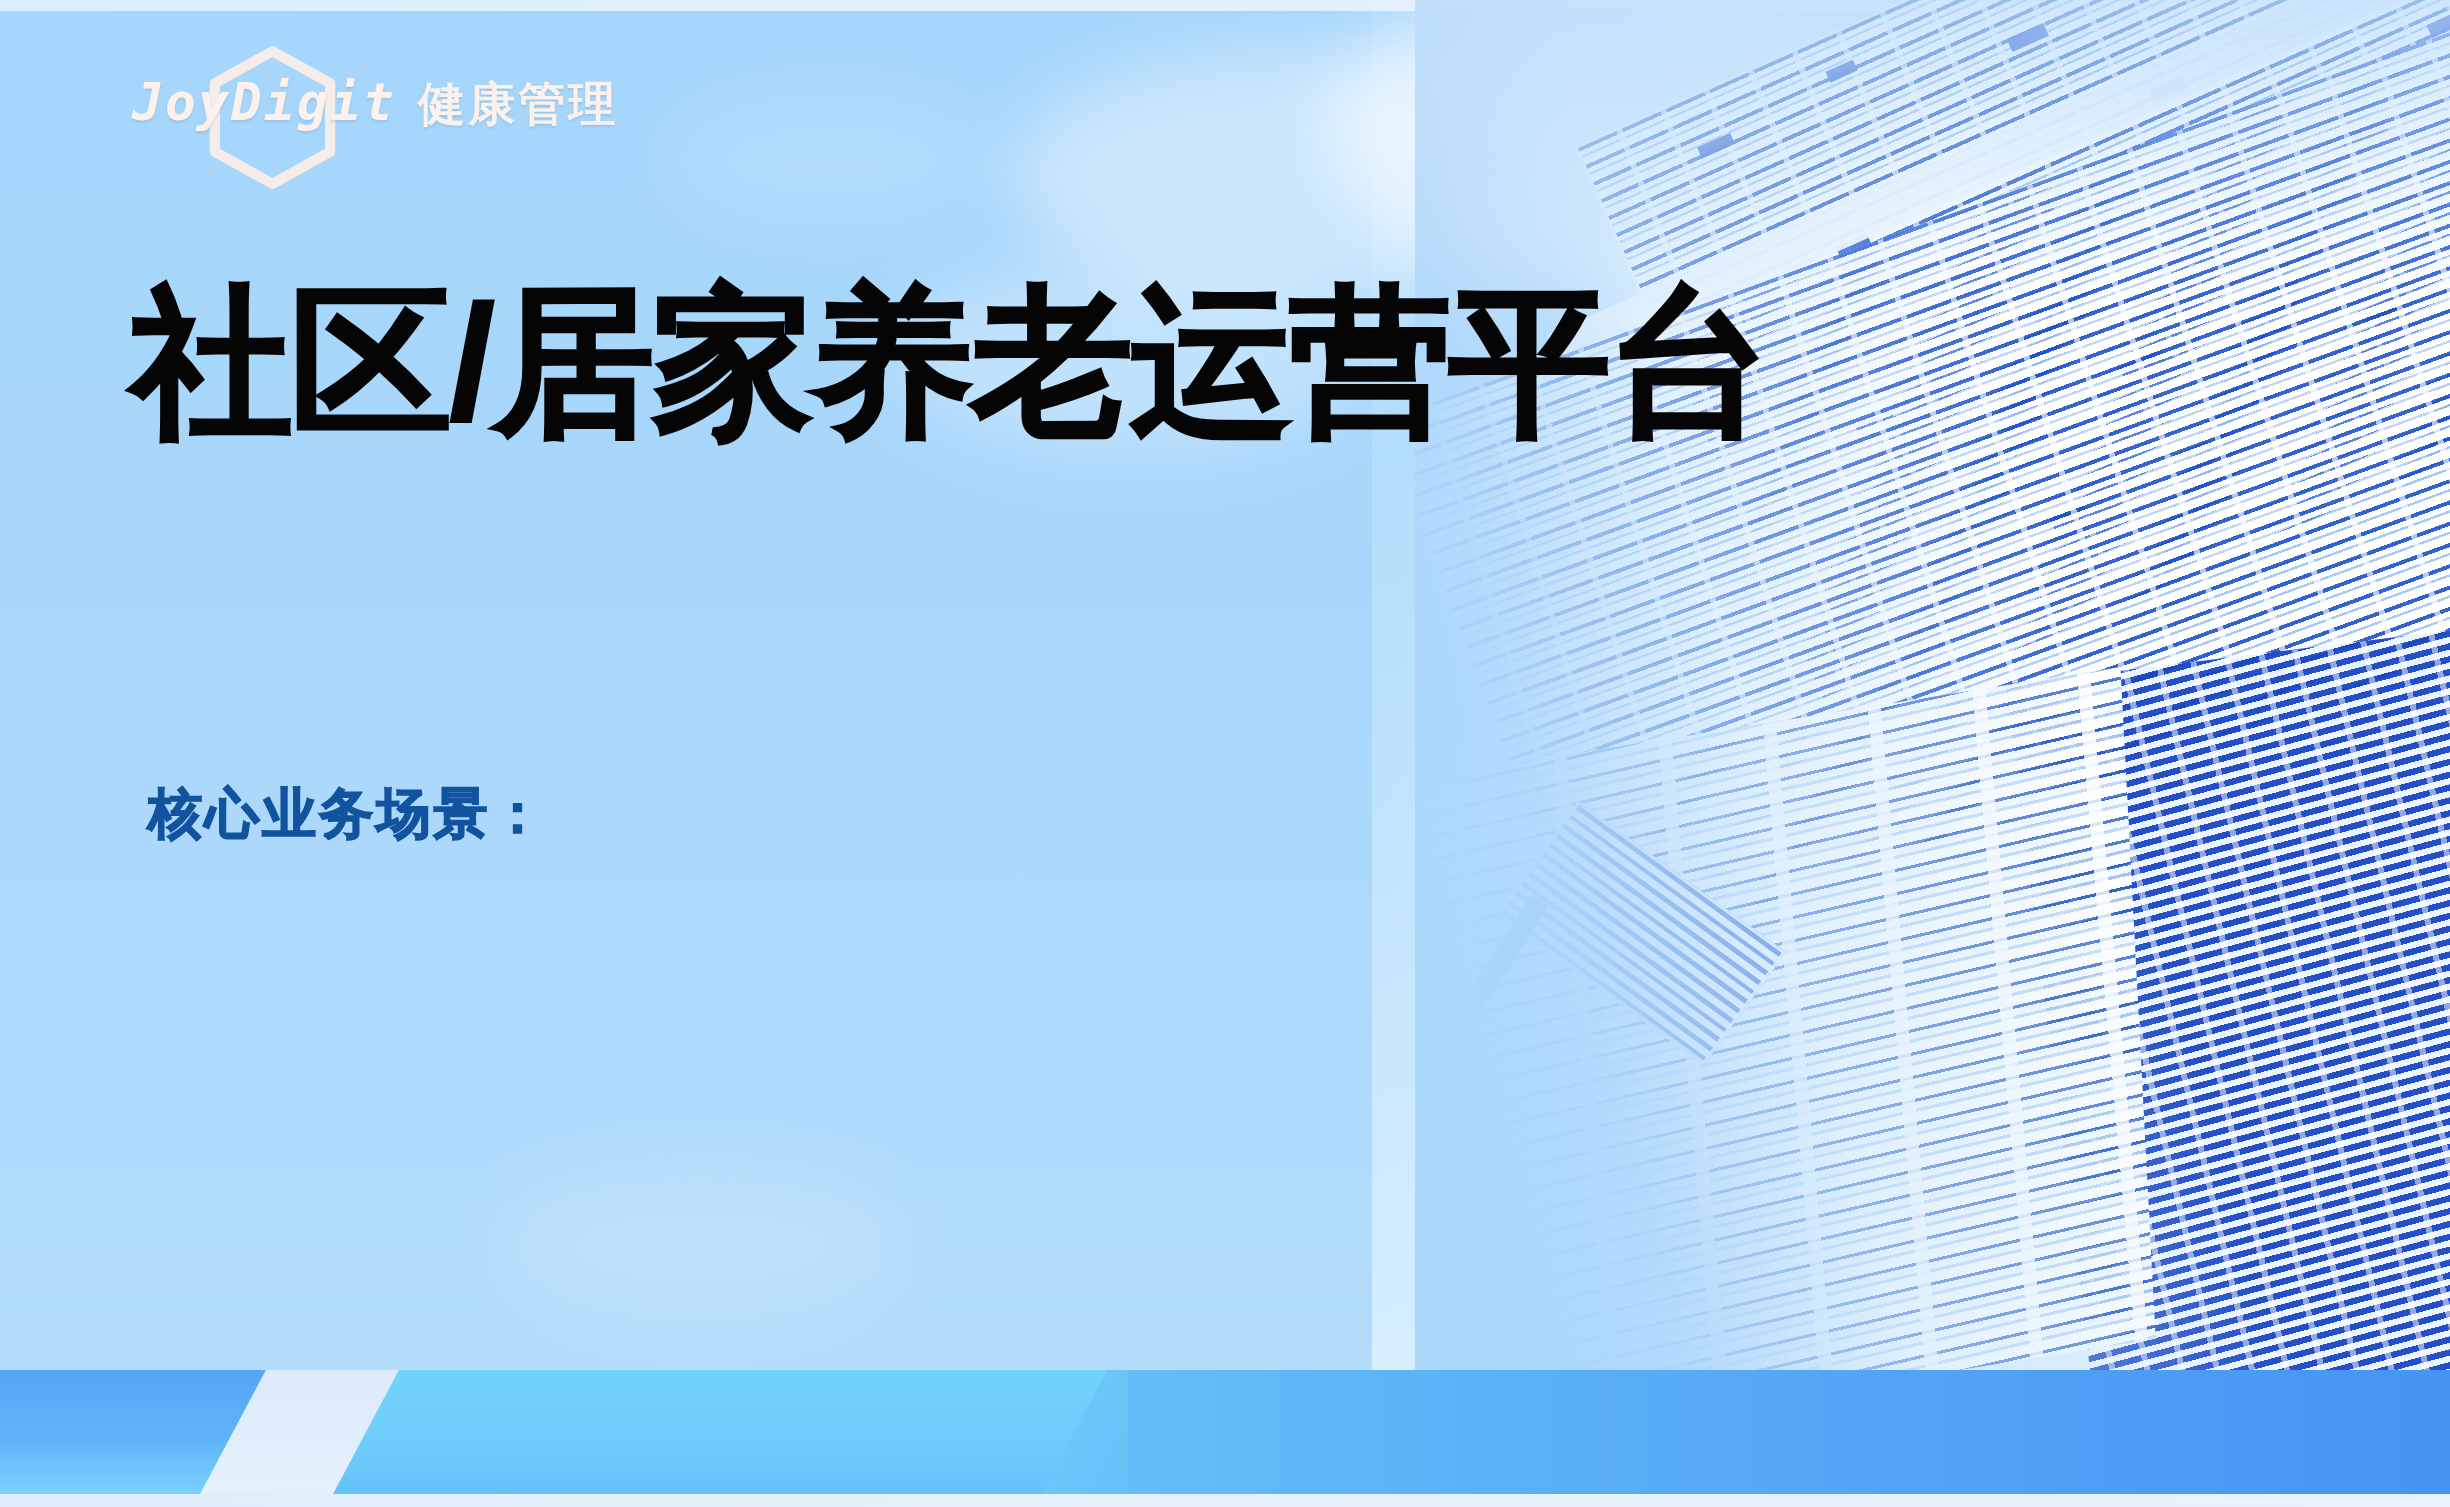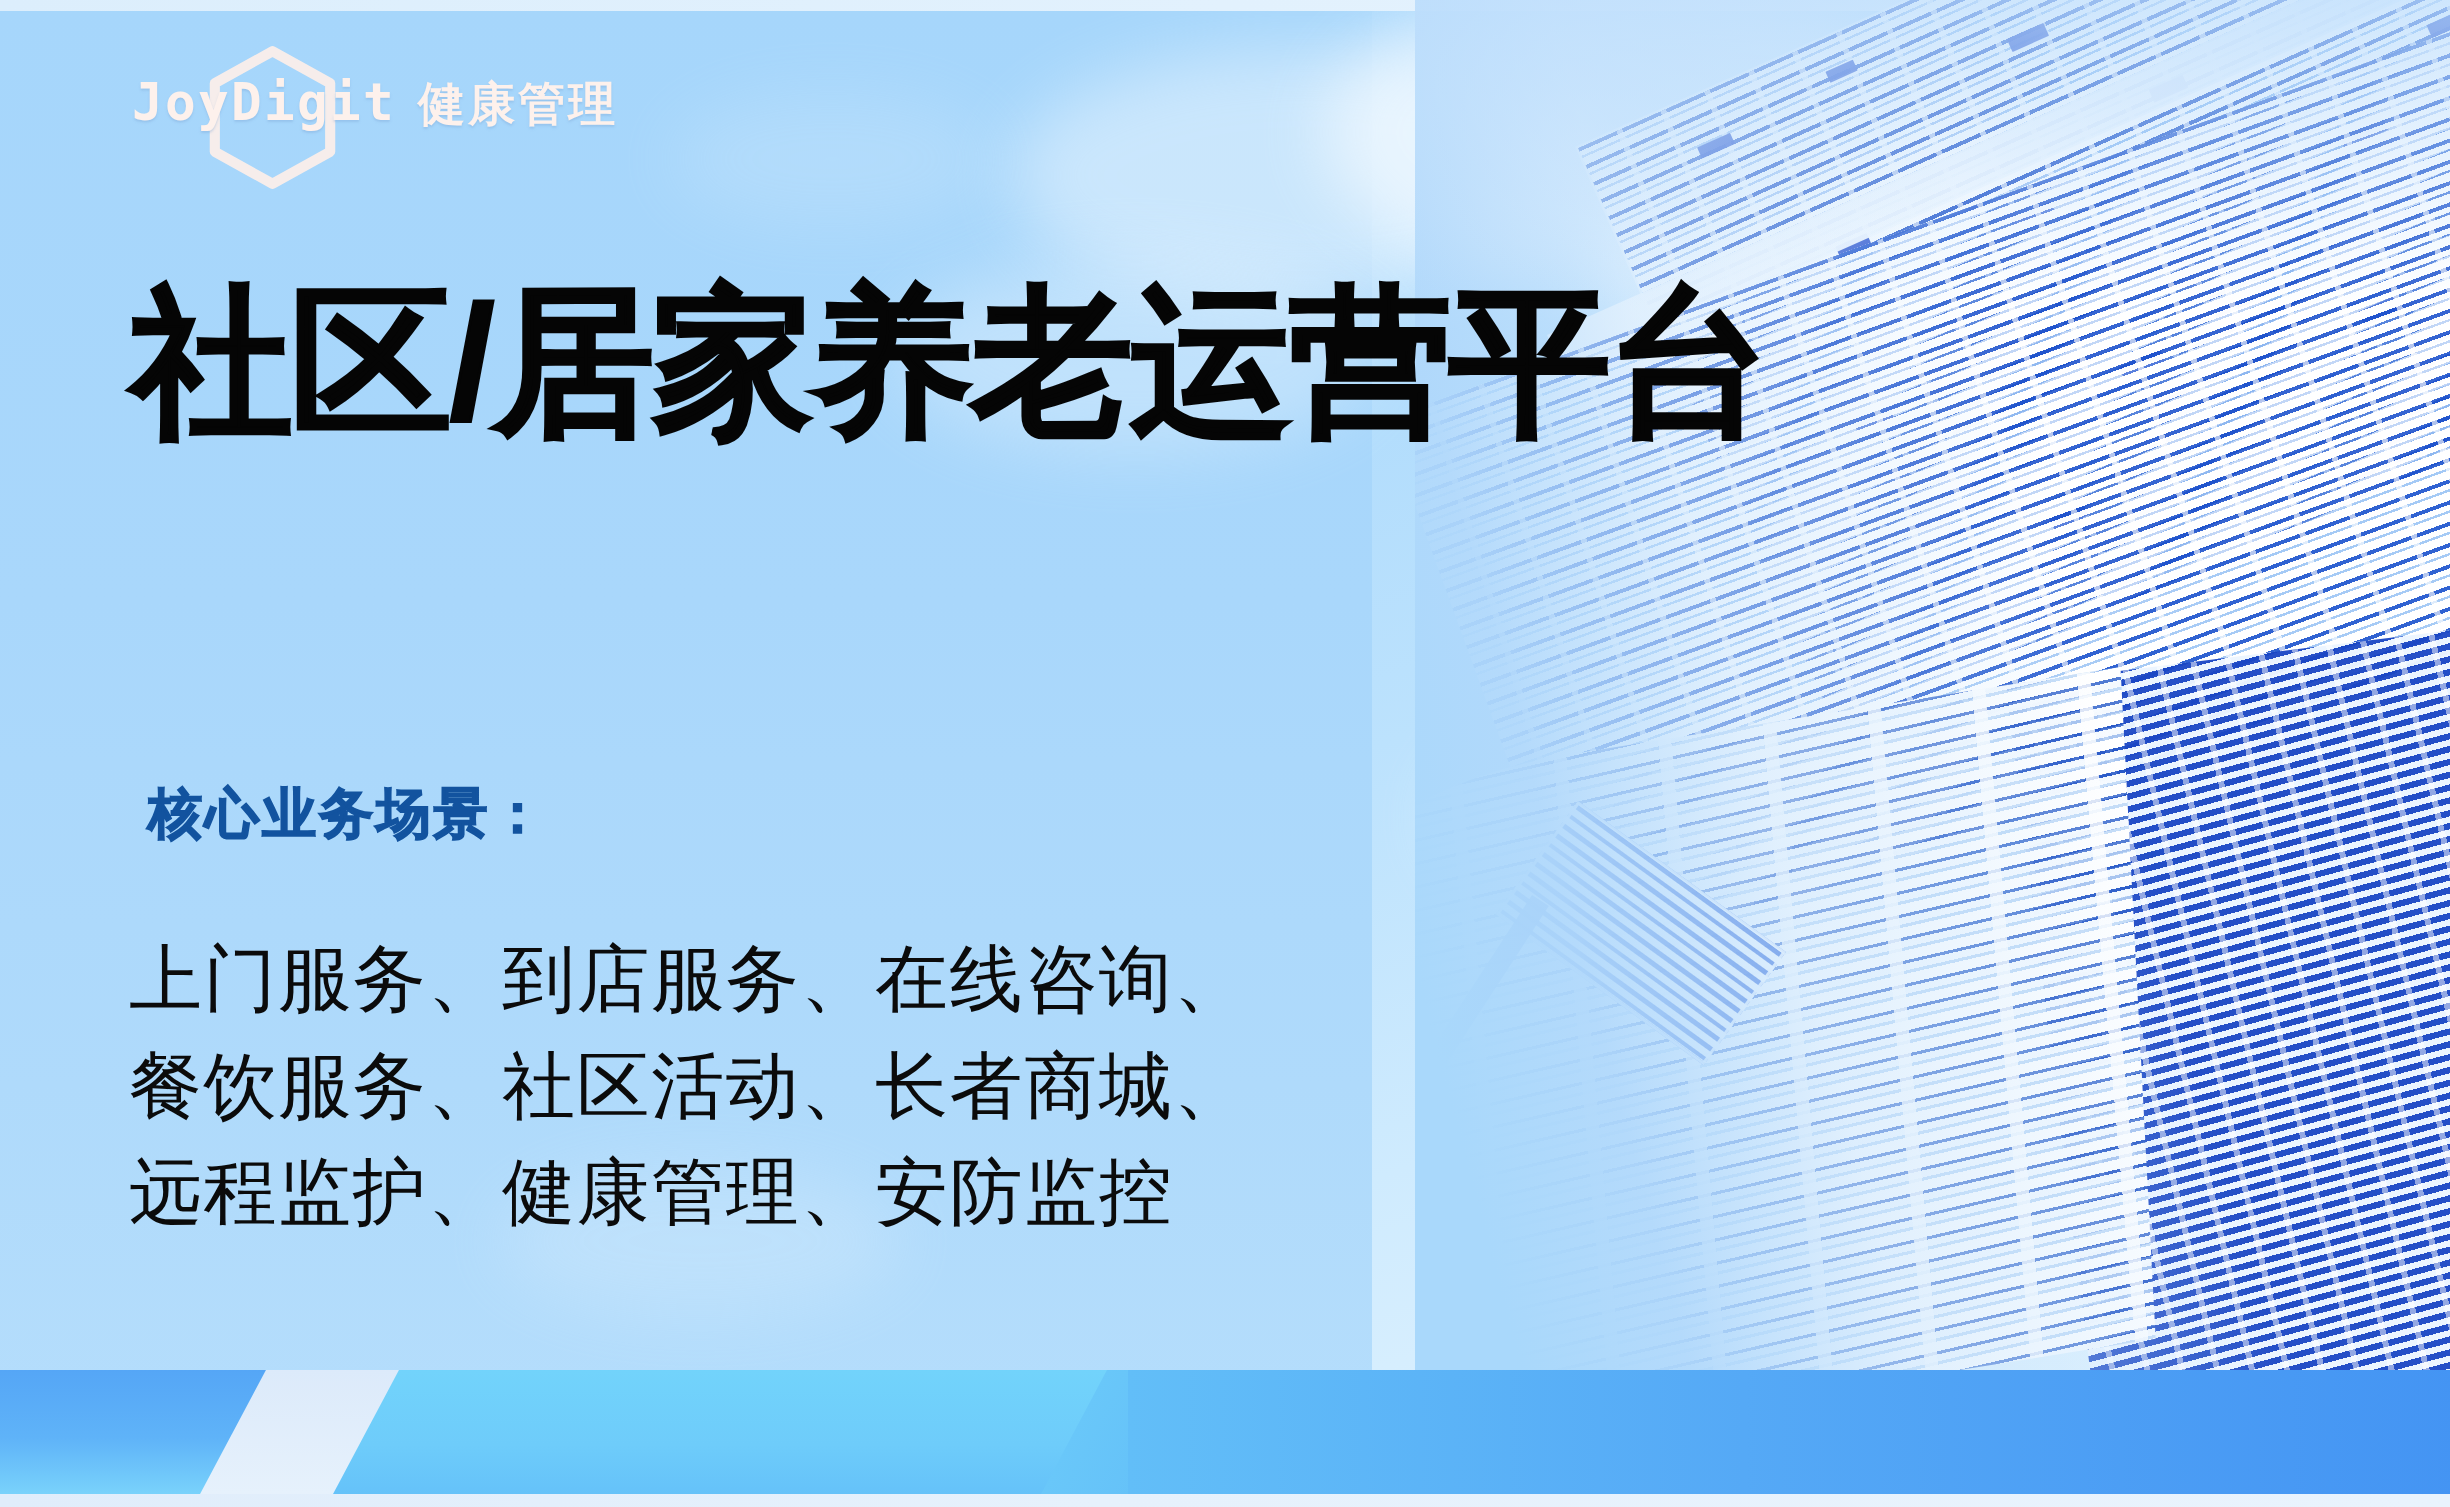--- a/index.html
+++ b/index.html
@@ -176,20 +176,21 @@
   .logo-text{
     position:relative;z-index:2;
     display:flex;align-items:baseline;gap:22px;
     color:#FFF3EE;
     text-shadow:0 1.6px 2.3px rgba(120,160,210,.35);
   }
   .logo-en{
     font-family:"DejaVu Sans Mono","Liberation Mono",monospace;
     font-size:51px;font-weight:700;letter-spacing:2.3px;
     color:#FDF1EC;
+    font-style:italic;
   }
   .logo-cn{
     font-size:47px;font-weight:700;letter-spacing:3.1px;color:#FDF1EC;
   }
 
   
   .title{
     position:absolute;left:131px;top:274px;
     font-size:161px;
     font-weight:900;
@@ -311,25 +312,20 @@
     <div class="logo-text">
       <span class="logo-en">JoyDigit</span>
       <span class="logo-cn">健康管理</span>
     </div>
   </div>
 
   <div class="title">社区/居家养老运营平台</div>
 
   <div class="subtitle">核心业务场景：</div>
 
-  <div class="body-lines">
-    <div>上门服务、到店服务、在线咨询、</div>
-    <div>餐饮服务、社区活动、长者商城、</div>
-    <div>远程监护、健康管理、安防监控</div>
-  </div>
 
   <div class="bottom">
     <div class="bottom-base"></div>
     <div class="band band-dark"></div>
     <div class="band band-white"></div>
     <div class="band band-cyan"></div>
     <div class="band band-join"></div>
     <div class="band band-blue"></div>
   </div>
 

